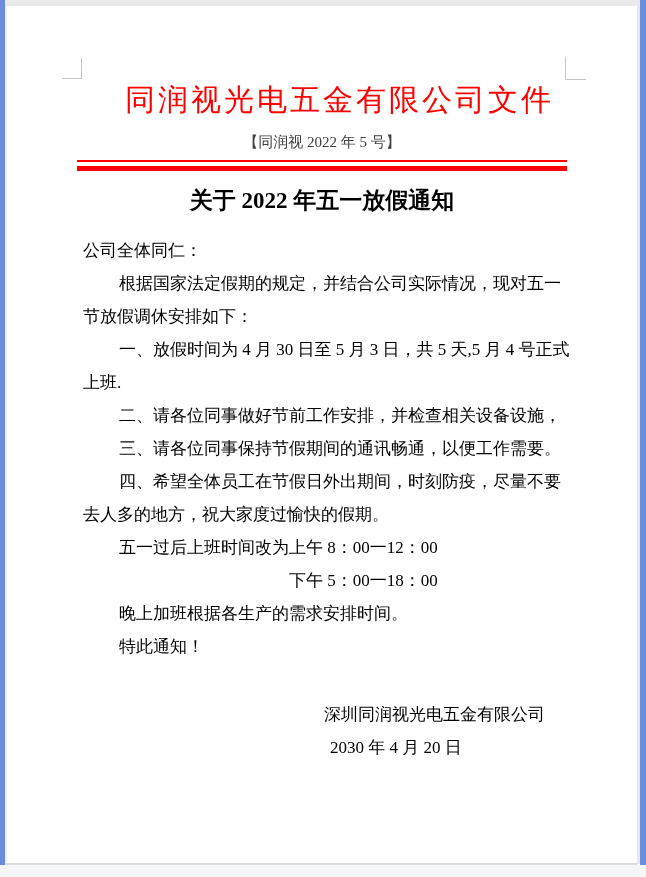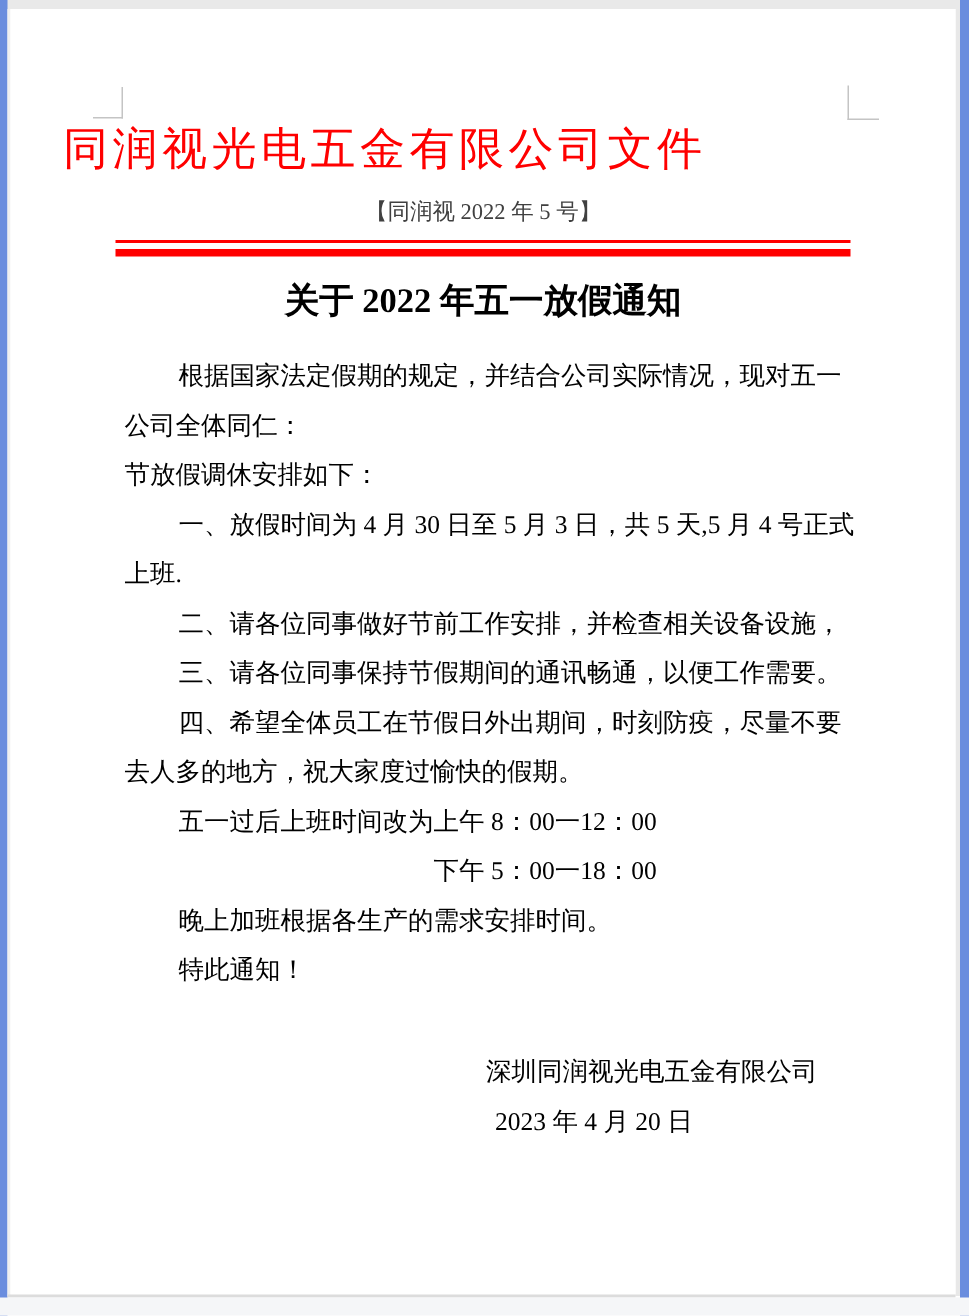--- a/index.html
+++ b/index.html
@@ -26,20 +26,21 @@
   .crop-tr { position: absolute; left: 565px; top: 57px; width: 20px; height: 22px;
              border-left: 1px solid #c4c4c4; border-bottom: 1px solid #c4c4c4; }
 
   .page {
     position: absolute; left: 7px; top: 6px; width: 630px; height: 857px;
     background: #ffffff;
   }
 
   .company-title {
     margin: 74px 0 0 0;
+    text-align: center;
     font-size: 30px;
     line-height: 40px;
     letter-spacing: 3px;
     color: #ff0000;
     font-weight: 400;
     white-space: nowrap;
     padding-left: 35px;
   }
   .doc-number {
     margin-top: 12px;
@@ -98,37 +99,37 @@
 
   <div class="divider">
     <div class="thin"></div>
     <div class="gap"></div>
     <div class="thick"></div>
   </div>
 
   <div class="main-title">关于 2022 年五一放假通知</div>
 
   <div class="body-text">
+    <div class="line ind-none">公司全体同仁：</div>
     <div class="line ind-first">根据国家法定假期的规定，并结合公司实际情况，现对五一</div>
-    <div class="line ind-none">公司全体同仁：</div>
     <div class="line ind-none">节放假调休安排如下：</div>
     <div class="line ind-first">一、放假时间为 4 月 30 日至 5 月 3 日，共 5 天,5 月 4 号正式</div>
     <div class="line ind-none">上班.</div>
     <div class="line ind-first">二、请各位同事做好节前工作安排，并检查相关设备设施，</div>
     <div class="line ind-first">三、请各位同事保持节假期间的通讯畅通，以便工作需要。</div>
     <div class="line ind-first">四、希望全体员工在节假日外出期间，时刻防疫，尽量不要</div>
     <div class="line ind-none">去人多的地方，祝大家度过愉快的假期。</div>
     <div class="line ind-first">五一过后上班时间改为上午 8：00一12：00</div>
     <div class="line ind-time2">下午 5：00一18：00</div>
     <div class="line ind-first">晚上加班根据各生产的需求安排时间。</div>
     <div class="line ind-first">特此通知！</div>
 
     <div class="footer">
       <div class="line company">深圳同润视光电五金有限公司</div>
-      <div class="line date">2023 年 4 月 20 日</div>
+      <div class="line date">2030 年 4 月 20 日</div>
     </div>
   </div>
 
 </div>
 
 <div class="crop-tl"></div>
 <div class="crop-tr"></div>
 
 <div class="edge-bottom-line"></div>
 <div class="edge-bottom-strip"></div>

